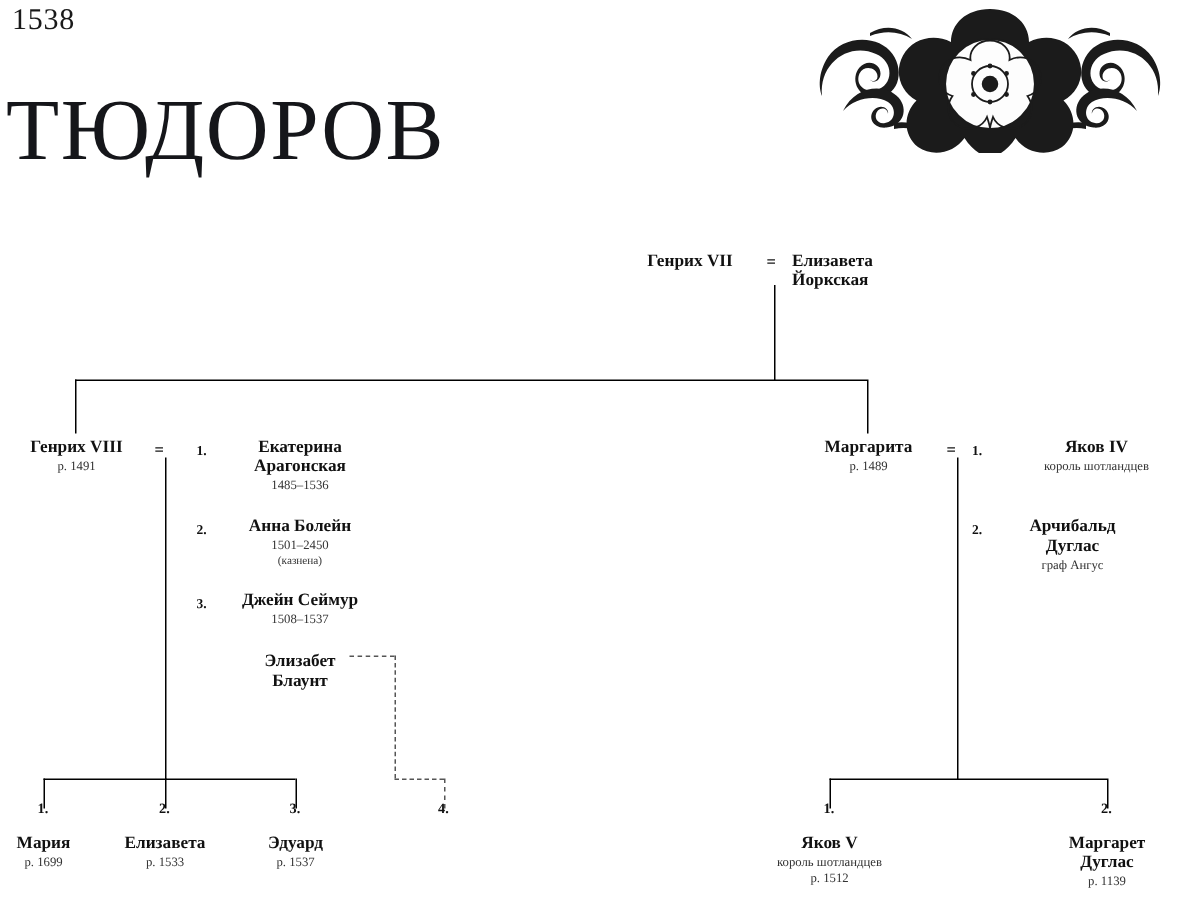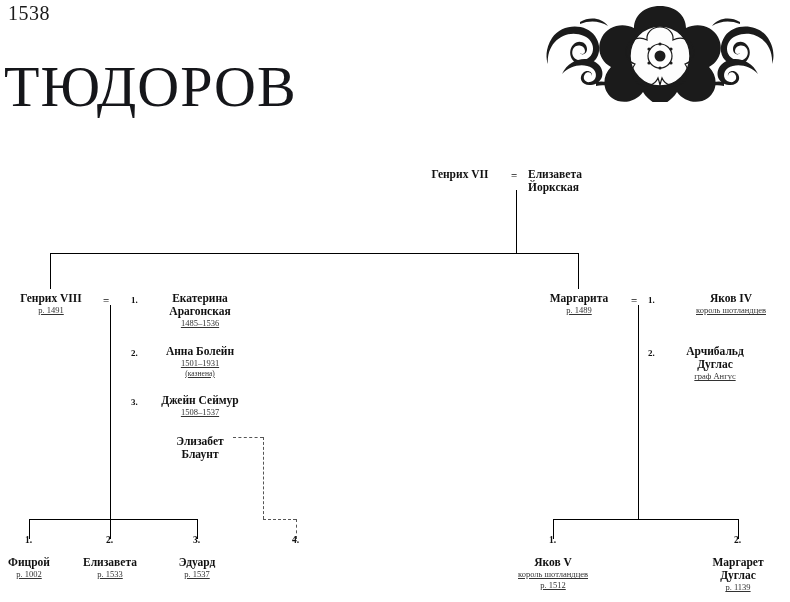--- a/index.html
+++ b/index.html
@@ -61,21 +61,20 @@
     font-weight: bold;
     font-size: 11.5px;
     color: #111;
     white-space: nowrap;
   }
   .sub {
     font-size: 8.5px;
     color: #333;
     margin-top: 1px;
     white-space: nowrap;
-    text-decoration: underline;
   }
   .sub.small { font-size: 7.5px; }
   .eq {
     position: absolute;
     font-size: 11px;
     font-weight: bold;
     color: #111;
   }
   .idx {
     position: absolute;
@@ -175,21 +174,21 @@
   <div class="idx" style="left:131px; top:295px;">1.</div>
   <div class="node" style="left:145px; top:292px; width:110px;">
     <div class="nm">Екатерина</div>
     <div class="nm">Арагонская</div>
     <div class="sub">1485–1536</div>
   </div>
 
   <div class="idx" style="left:131px; top:348px;">2.</div>
   <div class="node" style="left:145px; top:345px; width:110px;">
     <div class="nm">Анна Болейн</div>
-    <div class="sub">1501–1931</div>
+    <div class="sub">1501–2450</div>
     <div class="sub small">(казнена)</div>
   </div>
 
   <div class="idx" style="left:131px; top:397px;">3.</div>
   <div class="node" style="left:145px; top:394px; width:110px;">
     <div class="nm">Джейн Сеймур</div>
     <div class="sub">1508–1537</div>
   </div>
 
   <div class="node" style="left:145px; top:435px; width:110px;">
@@ -203,22 +202,22 @@
   <div class="ln lnv" style="left:110px; top:519px; height:20px;"></div>
   <div class="ln lnv" style="left:197px; top:519px; height:20px;"></div>
 
   <div class="dash-h" style="left:233px; top:437px; width:30px;"></div>
   <div class="dash-v" style="left:263px; top:437px; height:82px;"></div>
   <div class="dash-h" style="left:263px; top:519px; width:33px;"></div>
   <div class="dash-v" style="left:296px; top:519px; height:20px;"></div>
 
   <div class="num" style="left:25px; top:535px;">1.</div>
   <div class="node" style="left:-1px; top:556px; width:60px;">
-    <div class="nm">Фицрой</div>
-    <div class="sub">р. 1002</div>
+    <div class="nm">Мария</div>
+    <div class="sub">р. 1699</div>
   </div>
 
   <div class="num" style="left:106px; top:535px;">2.</div>
   <div class="node" style="left:70px; top:556px; width:80px;">
     <div class="nm">Елизавета</div>
     <div class="sub">р. 1533</div>
   </div>
 
   <div class="num" style="left:193px; top:535px;">3.</div>
   <div class="node" style="left:160px; top:556px; width:74px;">

